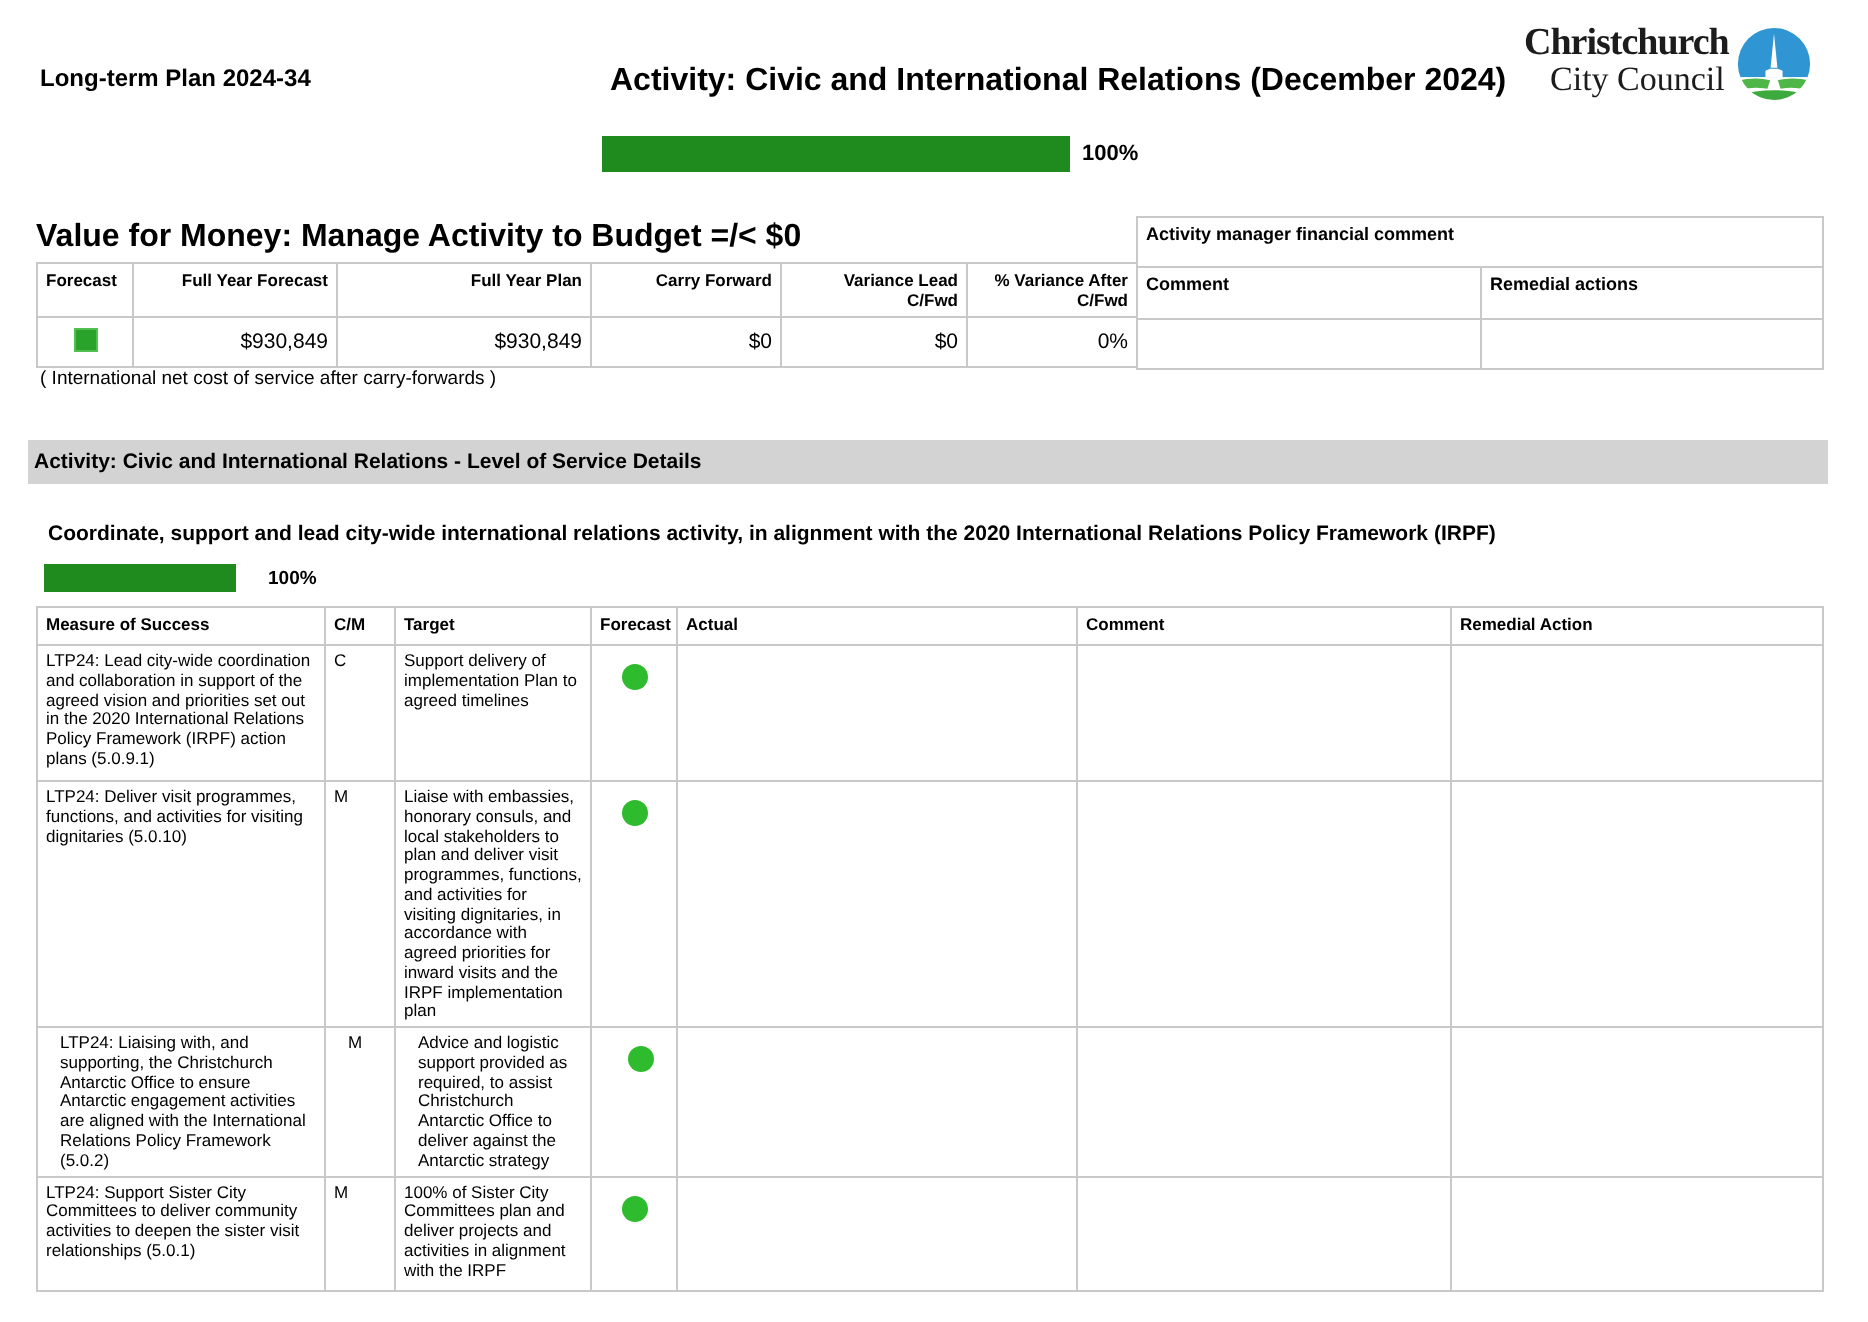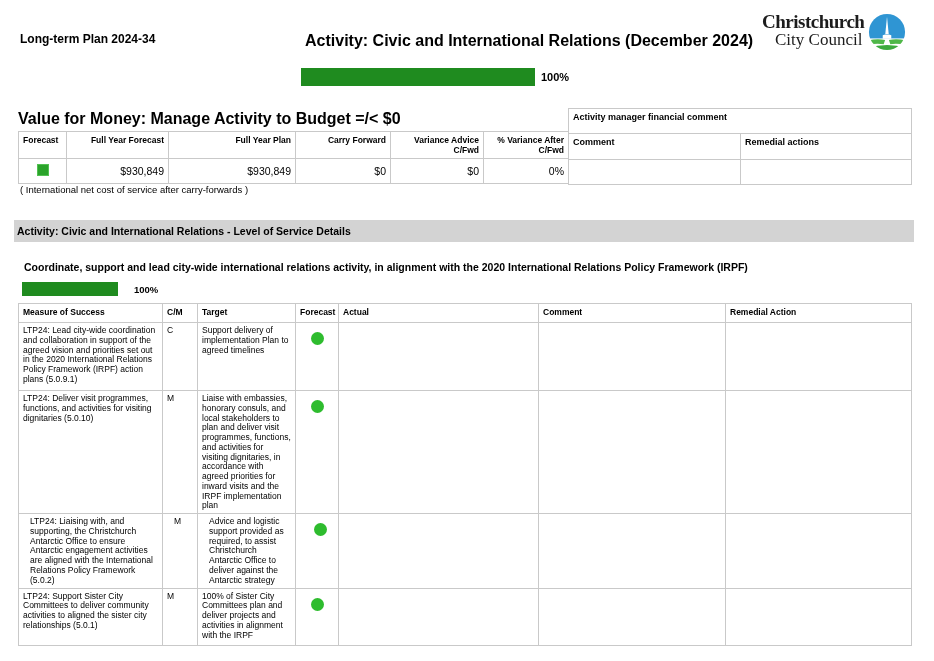--- a/index.html
+++ b/index.html
@@ -109,21 +109,21 @@
       <col style="width:95px">
         <col style="width:93px">
         <col style="width:85px">
     </colgroup>
     <tbody>
         <tr>
       <th>Forecast</th>
       <th>Full Year Forecast</th>
       <th>Full Year Plan</th>
       <th>Carry Forward</th>
-      <th>Variance Advice C/Fwd</th>
+      <th>Variance Lead C/Fwd</th>
       <th>% Variance After C/Fwd</th>
     </tr>
     <tr>
       <td><span class="green-square"></span></td>
       <td>$930,849</td>
       <td>$930,849</td>
       <td>$0</td>
       <td>$0</td>
       <td>0%</td>
     </tr>
@@ -200,21 +200,21 @@
     <tr class="row-h3">
       <td>LTP24: Liaising with, and supporting, the Christchurch Antarctic Office to ensure Antarctic engagement activities are aligned with the International Relations Policy Framework  (5.0.2)</td>
       <td>M</td>
       <td>Advice and logistic support provided as required, to assist Christchurch Antarctic Office to deliver against the Antarctic strategy</td>
       <td class="forecast-cell"><span class="green-dot"></span></td>
       <td></td>
       <td></td>
       <td></td>
     </tr>
     <tr class="row-h4">
-      <td>LTP24: Support Sister City Committees to deliver community activities to aligned the sister city relationships (5.0.1)</td>
+      <td>LTP24: Support Sister City Committees to deliver community activities to deepen the sister visit relationships (5.0.1)</td>
       <td>M</td>
       <td>100% of Sister City Committees plan and deliver projects and activities in alignment with the IRPF</td>
       <td class="forecast-cell"><span class="green-dot"></span></td>
       <td></td>
       <td></td>
       <td></td>
     </tr>
   </tbody>
     </table>
 

